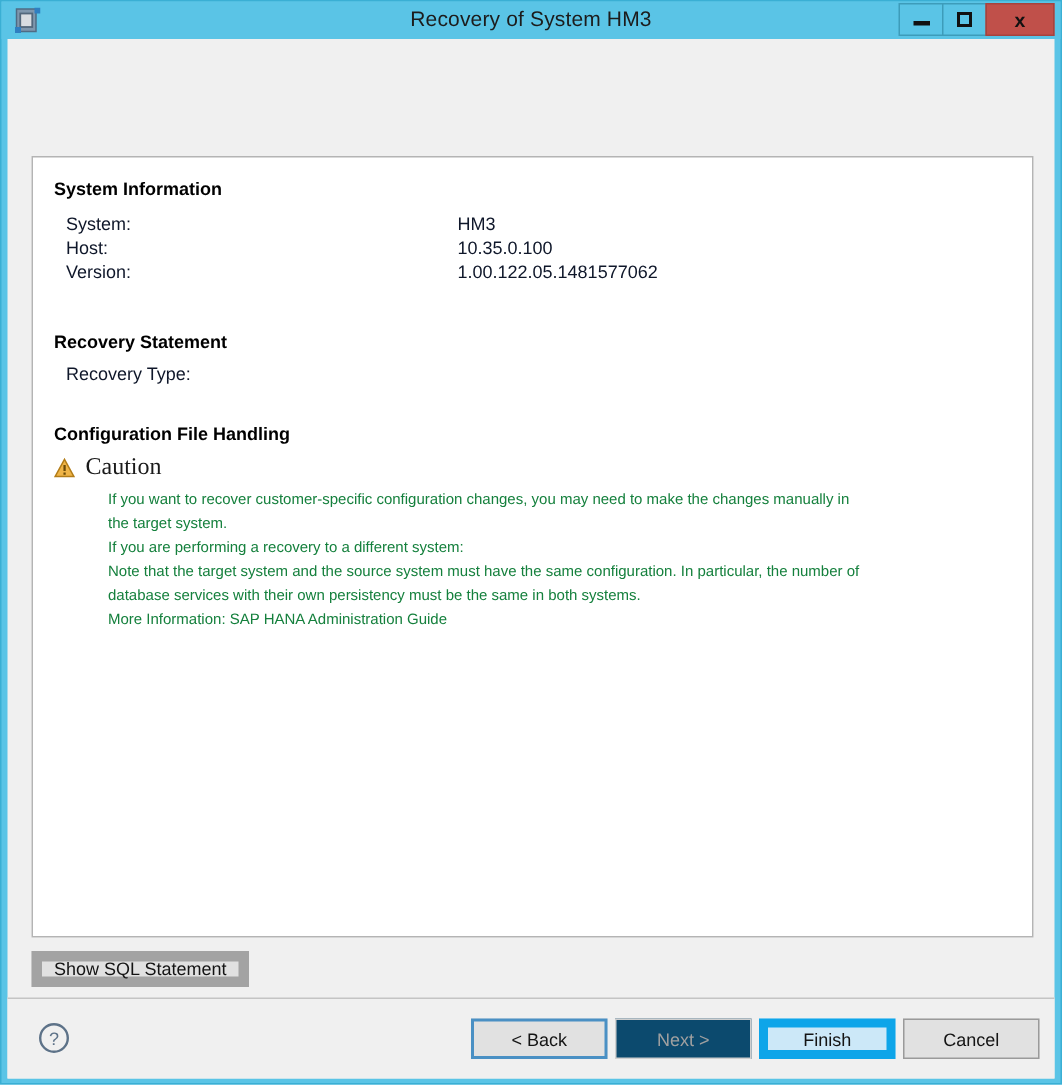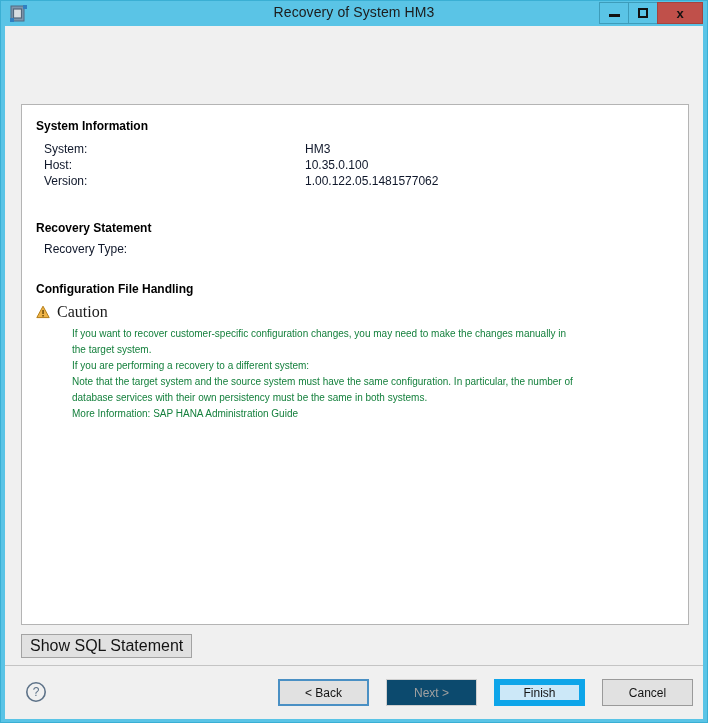--- a/index.html
+++ b/index.html
@@ -190,23 +190,23 @@
   }
   .caution-body div { white-space: nowrap; }
 
   
   .sqlbtn {
     position: absolute;
     left: 16px; top: 608px;
     height: 24px;
     padding: 0 8px;
     background: #e1e1e1;
-    border: 1px solid #a3a3a3;
-    box-sizing: border-box;
-    font-size: 16px;
+    border: 7px solid #a3a3a3;
+    box-sizing: border-box;
+    font-size: 12px;
     font-family: "Liberation Sans", sans-serif;
     color: #141414;
     display: flex;
     align-items: center;
     cursor: default;
   }
 
   
   .bottombar {
     position: absolute;
@@ -219,21 +219,21 @@
   }
   .help-icon {
     position: absolute;
     left: 20px; top: 15px;
     width: 22px; height: 22px;
   }
   .btn-row {
     position: absolute;
     right: 10px; top: 13px;
     display: flex;
-    gap: 17px;
+    gap: 5px;
   }
   .btn {
     width: 91px;
     height: 27px;
     box-sizing: border-box;
     background: #e1e1e1;
     border: 1px solid #9a9a9a;
     font-size: 12px;
     font-family: "Liberation Sans", sans-serif;
     color: #141414;

